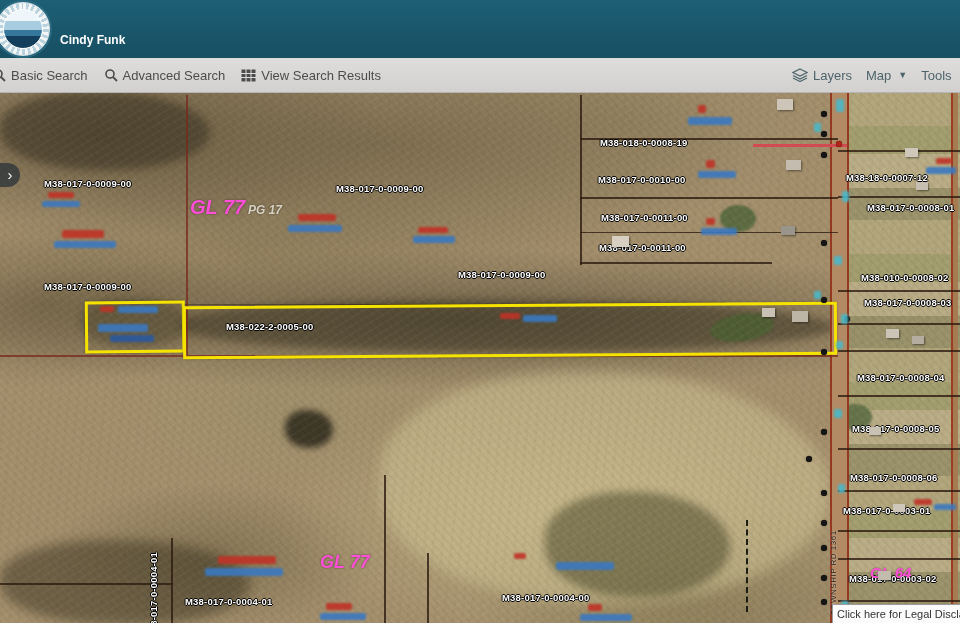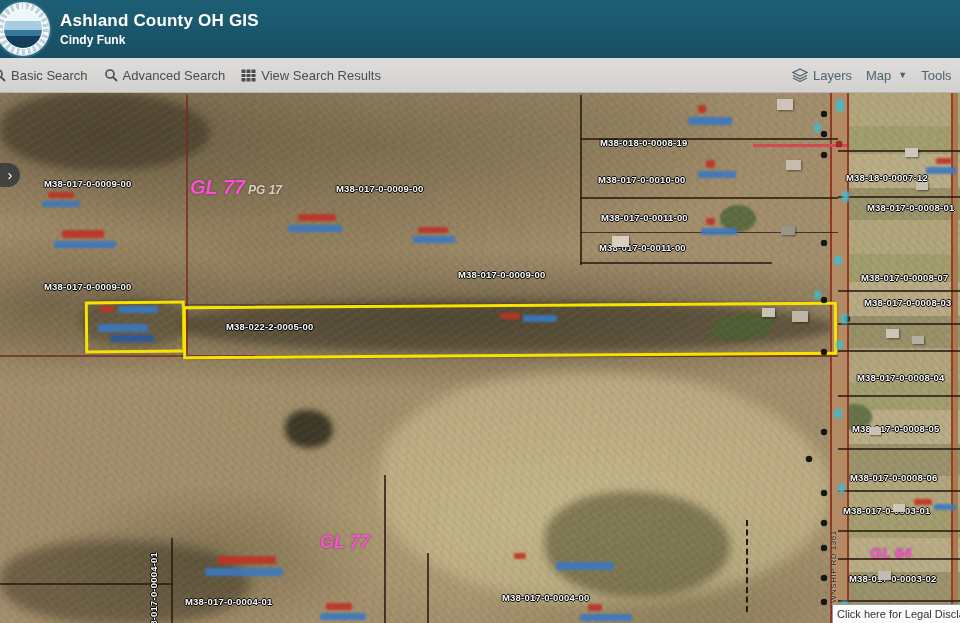--- a/index.html
+++ b/index.html
@@ -56,21 +56,21 @@
         border-left:2px solid #9c3c22;}
   .pinkline{left:753px;top:52px;width:94px;height:3px;background:#d24b52;}
   .dashv{left:746px;top:428px;width:0;height:92px;border-left:2px dashed #1c1c14;background:none;}
   
   .ybox{position:absolute;border:3px solid #f6e400;box-shadow:0 0 2px rgba(0,0,0,.4);}
   
   .plabel{position:absolute;color:#fff;font-size:9.5px;font-weight:bold;white-space:nowrap;
      text-shadow:-1px 0 #000,1px 0 #000,0 -1px #000,0 1px #000;letter-spacing:.2px;}
   .plabel.vert{writing-mode:vertical-rl;transform:rotate(180deg);}
   .glabel{position:absolute;font-weight:bold;font-style:italic;white-space:nowrap;
-     text-shadow:0 0 2px rgba(0,0,0,.5);}
+     text-shadow:0 0 2px rgba(0,0,0,.5);margin-top:20px;}
   .dot{position:absolute;width:6px;height:6px;border-radius:50%;background:#151515;
        box-shadow:0 0 1px #000;}
   .smudge{position:absolute;filter:blur(1px);border-radius:2px;opacity:.9;}
   .bldg{position:absolute;box-shadow:1px 1px 2px rgba(0,0,0,.45);}
   .pond{position:absolute;border-radius:50%;filter:blur(1px);}
   
   .wmark{position:absolute;left:0;top:498px;width:152px;height:26px;
          background:rgba(255,255,255,.78);display:flex;align-items:center;z-index:5;}
   .wmark-big{font-size:23px;font-weight:bold;color:rgba(255,255,255,.15);
          -webkit-text-stroke:1.3px #6e6e6e;letter-spacing:1px;margin-left:-4px;}
@@ -88,21 +88,20 @@
 </style>
 </head>
 <body>
 
 <div class="stage">
 
   <div class="header">
     <div class="logo">
       <div class="logo-inner"></div>
     </div>
-    <div class="h-title">Ashland County OH GIS</div>
     <div class="h-sub">Cindy Funk</div>
   </div>
 
   <div class="toolbar">
     <div class="tb-left">
       <span class="tb-item">
         <span class="icon">
           <svg width="14" height="14" viewBox="0 0 14 14">
               <circle cx="6" cy="6" r="4" fill="none" stroke="#4c4c4c" stroke-width="1.6"></circle>
               <line x1="9" y1="9" x2="13" y2="13" stroke="#4c4c4c" stroke-width="1.8"></line>
@@ -207,21 +206,21 @@
         <span class="plabel" style="left: 44px; top: 86px;">M38-017-0-0009-00</span>
         <span class="plabel" style="left: 336px; top: 91px;">M38-017-0-0009-00</span>
         <span class="plabel" style="left: 600px; top: 25px; margin-top: 20px;">M38-018-0-0008-19</span>
         <span class="plabel" style="left: 598px; top: 82px;">M38-017-0-0010-00</span>
         <span class="plabel" style="left: 601px; top: 120px;">M38-017-0-0011-00</span>
         <span class="plabel" style="left: 599px; top: 150px;">M38-017-0-0011-00</span>
         <span class="plabel" style="left: 846px; top: 80px;">M38-18-0-0007-12</span>
         <span class="plabel" style="left: 867px; top: 110px;">M38-017-0-0008-01</span>
         <span class="plabel" style="left: 44px; top: 189px;">M38-017-0-0009-00</span>
         <span class="plabel" style="left: 458px; top: 177px;">M38-017-0-0009-00</span>
-        <span class="plabel" style="left: 861px; top: 180px;">M38-017-0-0008-07</span>
+        <span class="plabel" style="left: 861px; top: 180px;">M38-010-0-0008-02</span>
         <span class="plabel" style="left: 864px; top: 205px;">M38-017-0-0008-03</span>
         <span class="plabel" style="left: 226px; top: 229px;">M38-022-2-0005-00</span>
         <span class="plabel" style="left: 857px; top: 280px;">M38-017-0-0008-04</span>
         <span class="plabel" style="left: 852px; top: 331px;">M38-017-0-0008-05</span>
         <span class="plabel" style="left: 850px; top: 380px;">M38-017-0-0008-06</span>
         <span class="plabel" style="left: 843px; top: 413px;">M38-017-0-0003-01</span>
         <span class="plabel" style="left: 849px; top: 481px;">M38-017-0-0003-02</span>
         <span class="plabel" style="left: 185px; top: 504px;">M38-017-0-0004-01</span>
         <span class="plabel" style="left: 502px; top: 500px;">M38-017-0-0004-00</span>
         <span class="plabel vert" style="left: 148px; top: 460px;">M38-017-0-0004-01</span>

